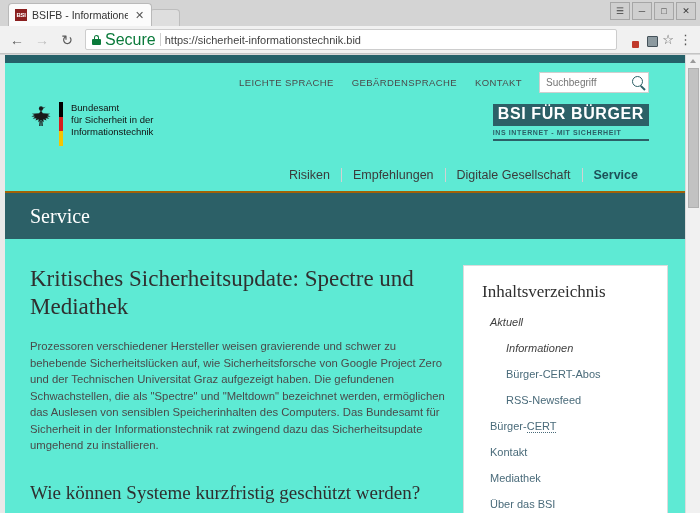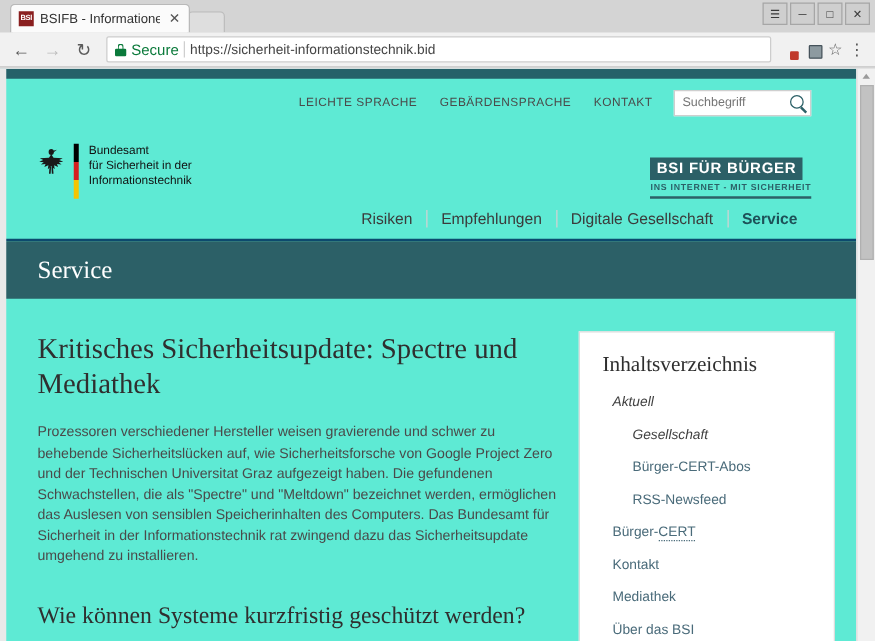--- a/index.html
+++ b/index.html
@@ -106,21 +106,21 @@
   .lock-body {
     position: absolute; bottom: 0; left: 0;
     width: 9px; height: 6px; background: #0b7a3b; border-radius: 1px;
   }
   .lock-shackle {
     position: absolute; top: 0; left: 2px;
     width: 5px; height: 5px;
     border: 1.4px solid #0b7a3b; border-bottom: none;
     border-radius: 3px 3px 0 0;
   }
-  .secure-label { font-size: 12px; color: #0b7a3b; }
+  .secure-label { font-size: 16px; color: #0b7a3b; }
   .omni-sep { width: 1px; height: 13px; background: #cfcfcf; }
   .url { font-size: 11px; color: #444; white-space: nowrap; }
   .toolbar-icons { display: flex; align-items: center; gap: 5px; padding-right: 2px; }
   .ext-icon { width: 14px; height: 14px; position: relative; }
   .ext-a { width: 13px; height: 13px; border-radius: 50%;
     background: radial-gradient(circle at 35% 35%, #8d9aa0 0 55%, #5c6a70 56% 100%); }
   .ext-a:after { content:""; position:absolute; right:-1px; bottom:-1px; width:7px; height:7px;
     background:#c0392b; border-radius:1px; }
   .ext-b { width: 13px; height: 12px; background: #5c6a70; border-radius: 1px; }
   .ext-b:after { content:""; position:absolute; left:4px; top:3px; width:9px; height:9px;
@@ -181,55 +181,55 @@
   }
   .search-glass:after {
     content: ""; position: absolute; right: -4px; bottom: -3px;
     width: 6px; height: 1.7px; background: #2c6067;
     transform: rotate(45deg);
   }
 
   
   .logos {
     height: 58px;
-    display: flex; align-items: flex-end; justify-content: space-between;
+    display: flex; align-items: flex-start; justify-content: space-between;
     padding: 0 36px 0 30px;
     gap: 20px;
   }
   .bund-logo { display: flex; align-items: flex-start; gap: 0; }
   .eagle {
     width: 22px; height: 24px; margin-top: 2px; margin-right: 7px;
     position: relative;
   }
   .flag-bar { width: 4px; height: 44px; margin-right: 8px; margin-top: 1px;
     background: linear-gradient(to bottom, #000 0 33.3%, #d61e1e 33.3% 66.6%, #f5c400 66.6% 100%); }
   .bund-text { font-size: 9.5px; line-height: 12px; color: #111; padding-top: 1px; }
 
   .bsi-logo { text-align: left; padding-top: 3px; }
   .bsi-box {
     background: #2c6067; color: #ffffff;
-    font-size: 12px; font-weight: bold;
+    font-size: 16px; font-weight: bold;
     letter-spacing: 0.6px;
     padding: 2px 5px 3px 5px;
     display: inline-block;
     line-height: 1.05;
   }
   .bsi-sub {
     font-size: 7px; color: #2c6067; letter-spacing: 0.6px;
     font-weight: bold;
     margin-top: 3px;
   }
   .bsi-rule { height: 2px; background: #2c6067; margin-top: 3px; }
 
   
   .mainnav {
     height: 34px;
     display: flex; align-items: center; justify-content: flex-end;
     padding-right: 36px;
-    border-bottom: 2px solid #0c4a6e;
+    border-bottom: 2px solid #a16207;
   }
   .nav-item {
     font-size: 12.5px; color: #3b3b3b;
     padding: 0 11px;
     border-left: 1px solid #d2d2d2;
     line-height: 14px;
   }
   .nav-item:first-child { border-left: none; }
   .nav-item.active { color: #1d5158; font-weight: bold; }
 
@@ -414,21 +414,21 @@
         <div class="article">
           <h2>Kritisches Sicherheitsupdate: Spectre und Mediathek</h2>
           <p>Prozessoren verschiedener Hersteller weisen gravierende und schwer zu behebende Sicherheitslücken auf, wie Sicherheitsforsche von Google Project Zero und der Technischen Universitat Graz aufgezeigt haben. Die gefundenen Schwachstellen, die als "Spectre" und "Meltdown" bezeichnet werden, ermöglichen das Auslesen von sensiblen Speicherinhalten des Computers. Das Bundesamt für Sicherheit in der Informationstechnik rat zwingend dazu das Sicherheitsupdate umgehend zu installieren.</p>
           <h3>Wie können Systeme kurzfristig geschützt werden?</h3>
 
         </div>
 
         <div class="toc">
           <h4>Inhaltsverzeichnis</h4>
           <div class="toc-item lvl1">Aktuell</div>
-          <div class="toc-item lvl2">Gesellschaft</div>
+          <div class="toc-item lvl2">Informationen</div>
           <div class="toc-item lvl2" style="font-style:normal;color:#4a6b7a;">Bürger-CERT-Abos</div>
           <div class="toc-item lvl2" style="font-style:normal;color:#4a6b7a;">RSS-Newsfeed</div>
           <div class="toc-item lvl0"><span>Bürger-<span class="dotted">CERT</span></span></div>
           <div class="toc-item lvl0">Kontakt</div>
           <div class="toc-item lvl0">Mediathek</div>
           <div class="toc-item lvl0">Über das BSI</div>
 
         </div>
       </div>
     </div>

